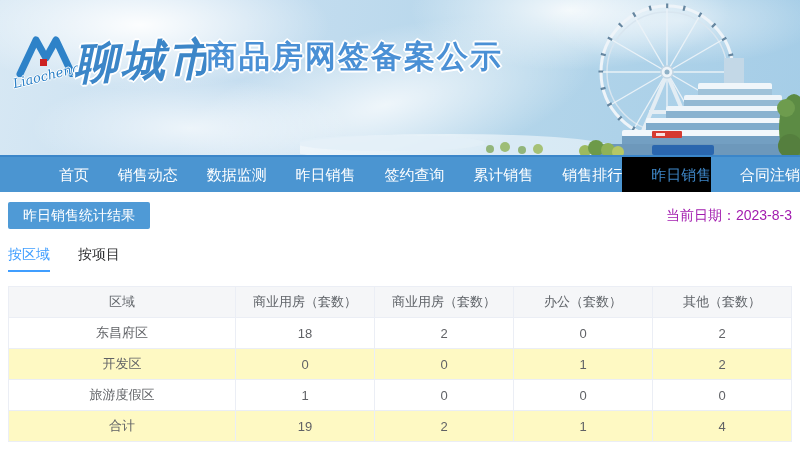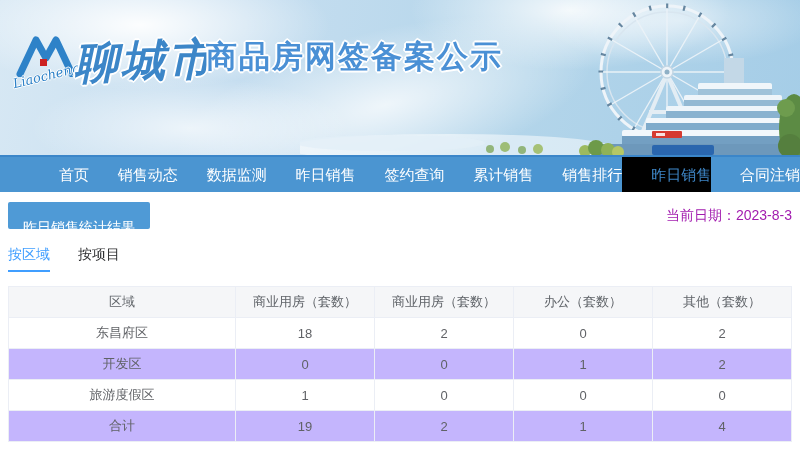--- a/index.html
+++ b/index.html
@@ -35,33 +35,33 @@
 
   
   .nav { display:flex; height:37px; background:#4b95d1; border-top:2px solid #3b86c9; }
   .nav-item { flex:1; text-align:right; line-height:35px; font-size:15px; color:#fff; cursor:pointer; }
   .nav-item.active { background:#000000; color:#3e86c6; }
 
   
   .main { padding:0 8px; }
   .page-header { display:flex; justify-content:space-between; align-items:center; margin-top:10px; }
   .section-badge { background:#4f9ad6; color:#fff; font-size:14px; height:27px; line-height:27px;
-    padding:12px 15px; border-radius:2px; }
+    padding:0 15px; border-radius:2px; }
   .current-date { font-size:14px; color:#a21caf; }
 
   .tabs { display:flex; margin-top:17px; }
   .tab { font-size:14px; color:#303133; margin-right:28px; padding-bottom:8px; position:relative; cursor:pointer; }
   .tab.active { color:#409eff;text-align:right; }
   .tab.active::after { content:""; position:absolute; left:0; right:0; bottom:0; height:2px; background:#409eff; }
 
   table { width:100%; border-collapse:collapse; table-layout:fixed; margin-top:14px; font-size:13px; }
   th, td { border:1px solid #ebeef5; height:31px; text-align:center; }
   th { background:#f5f6f8; color:#5f6368; font-weight:normal; }
   td { color:#606266; background:#fff; }
-  tr.striped td { background:#c4b5fd; }
+  tr.striped td { background:#fef9c3; }
   col.col-region { width:29%; }
   col.col-num { width:17.75%; }
 </style>
 </head>
 <body>
 
 <div id="app">
 
   <div class="banner">
     <div class="cloud c1"></div>

